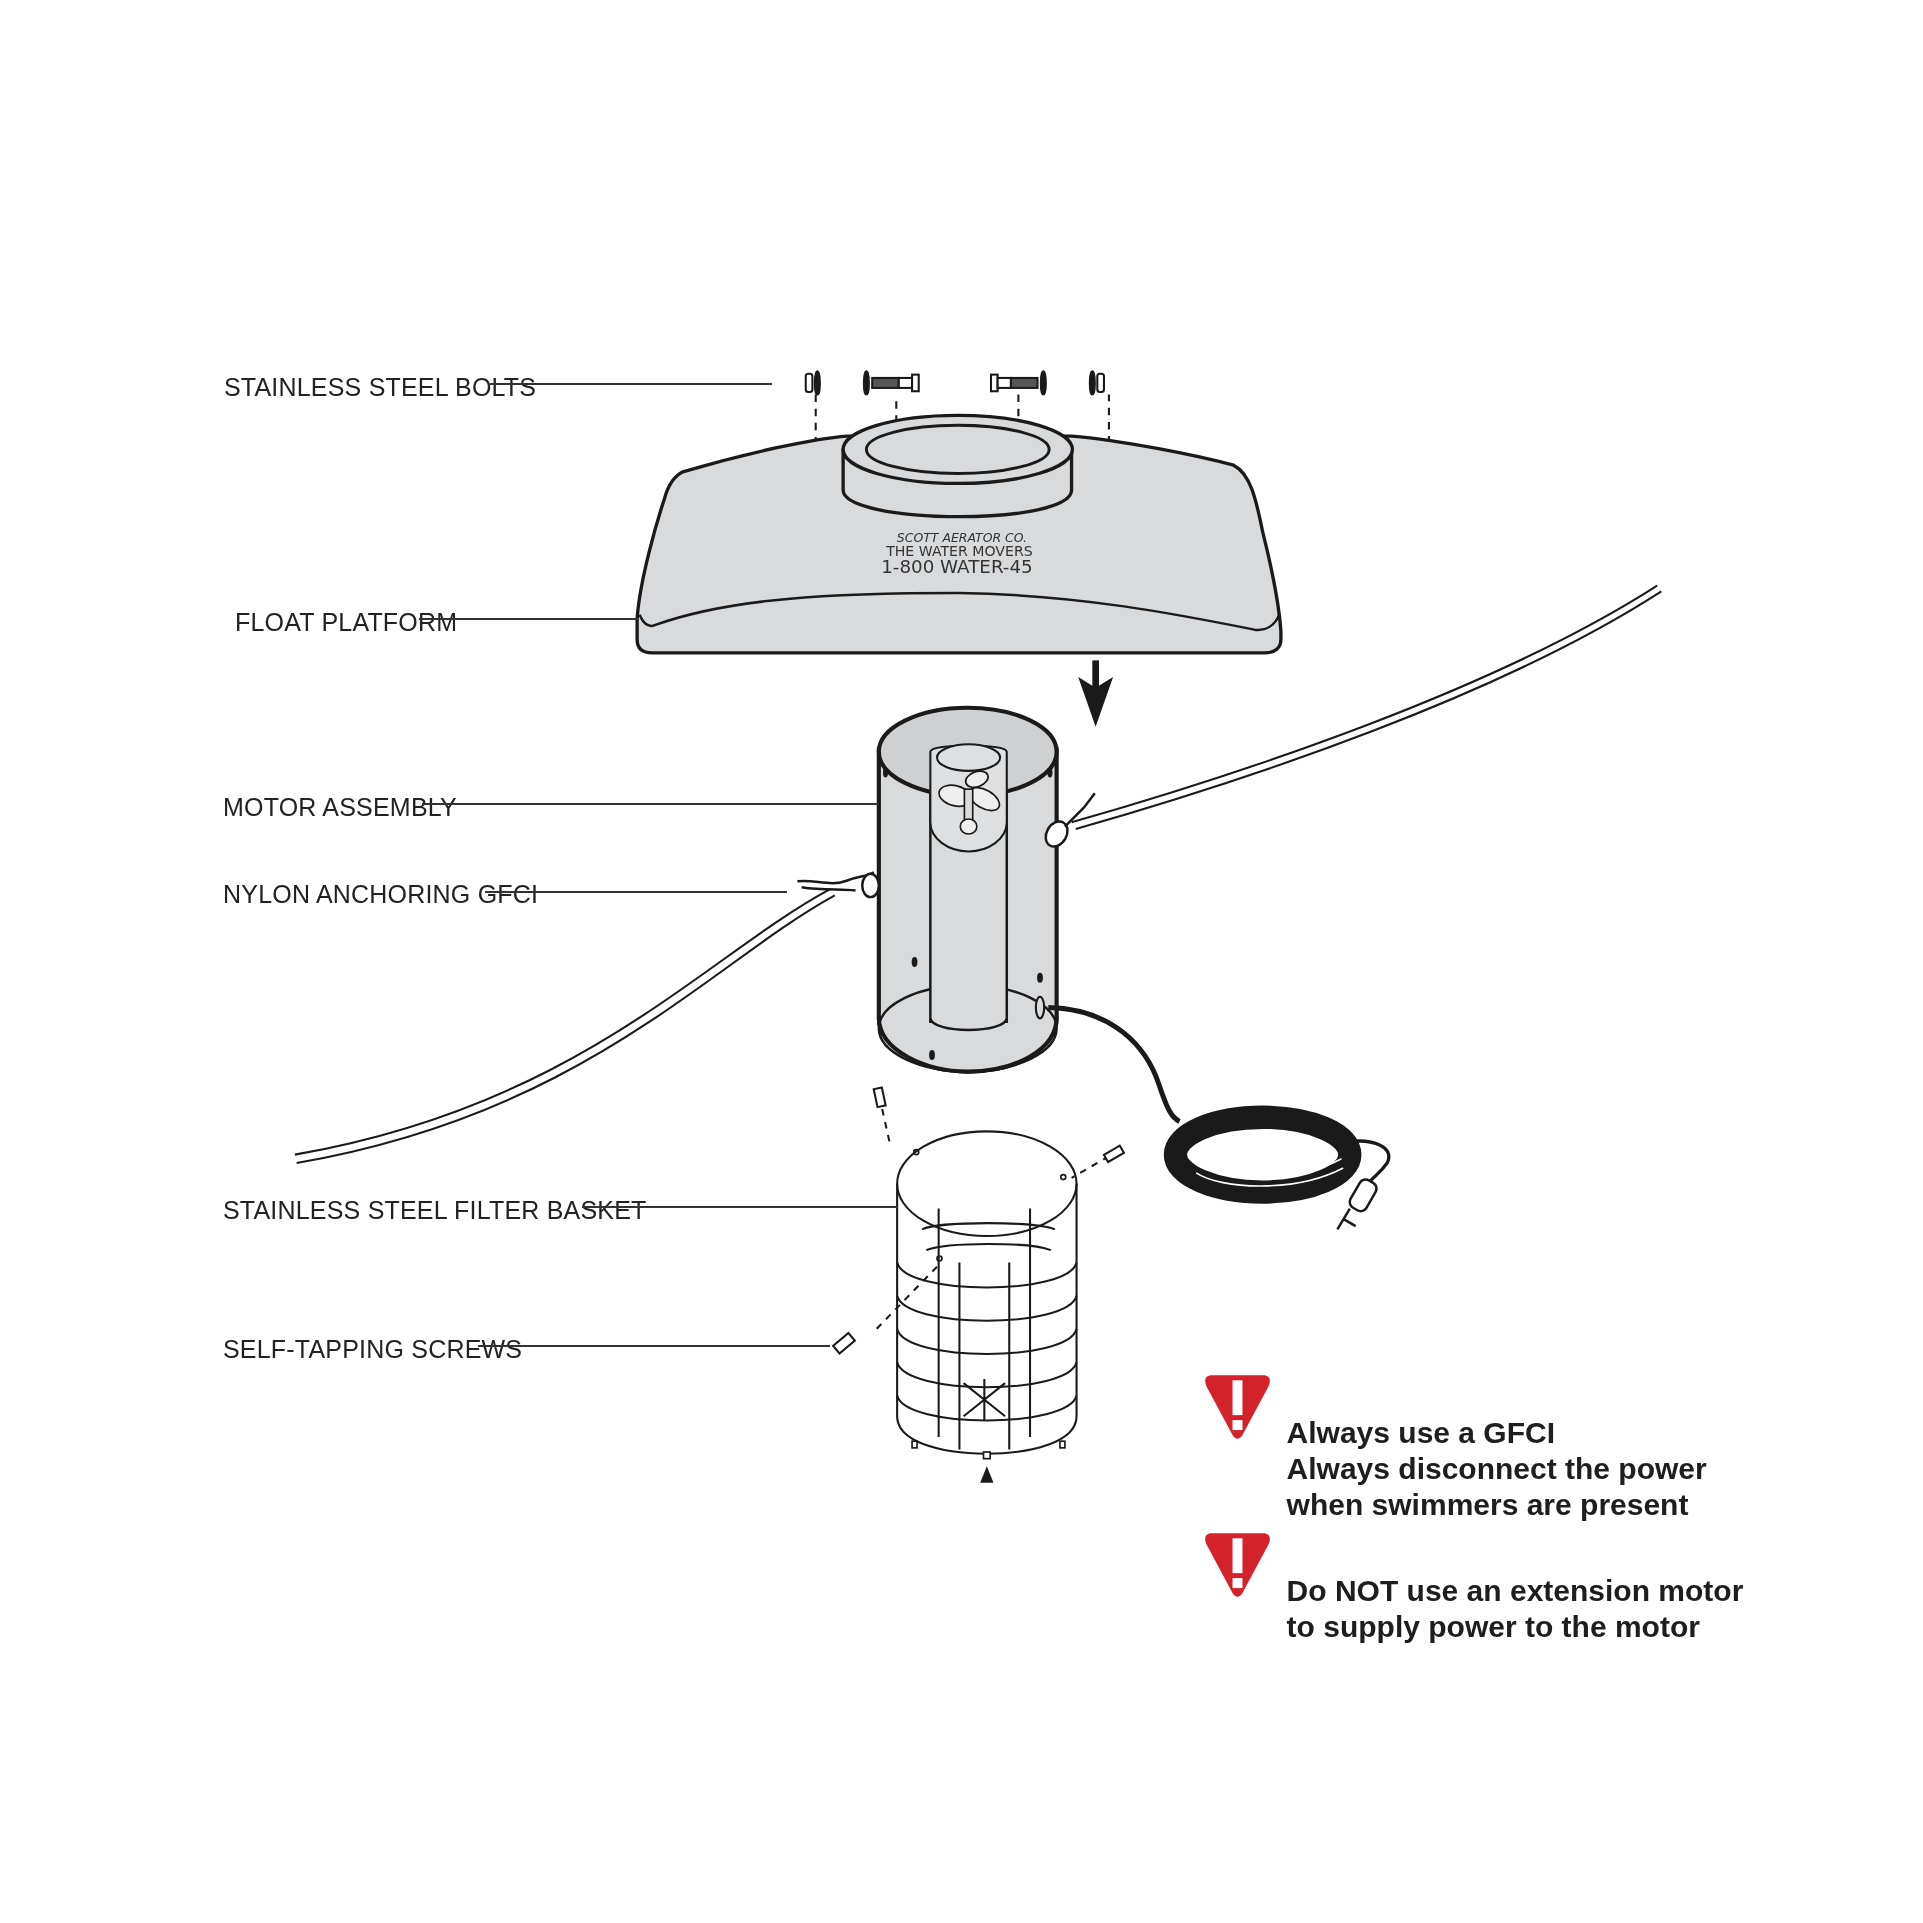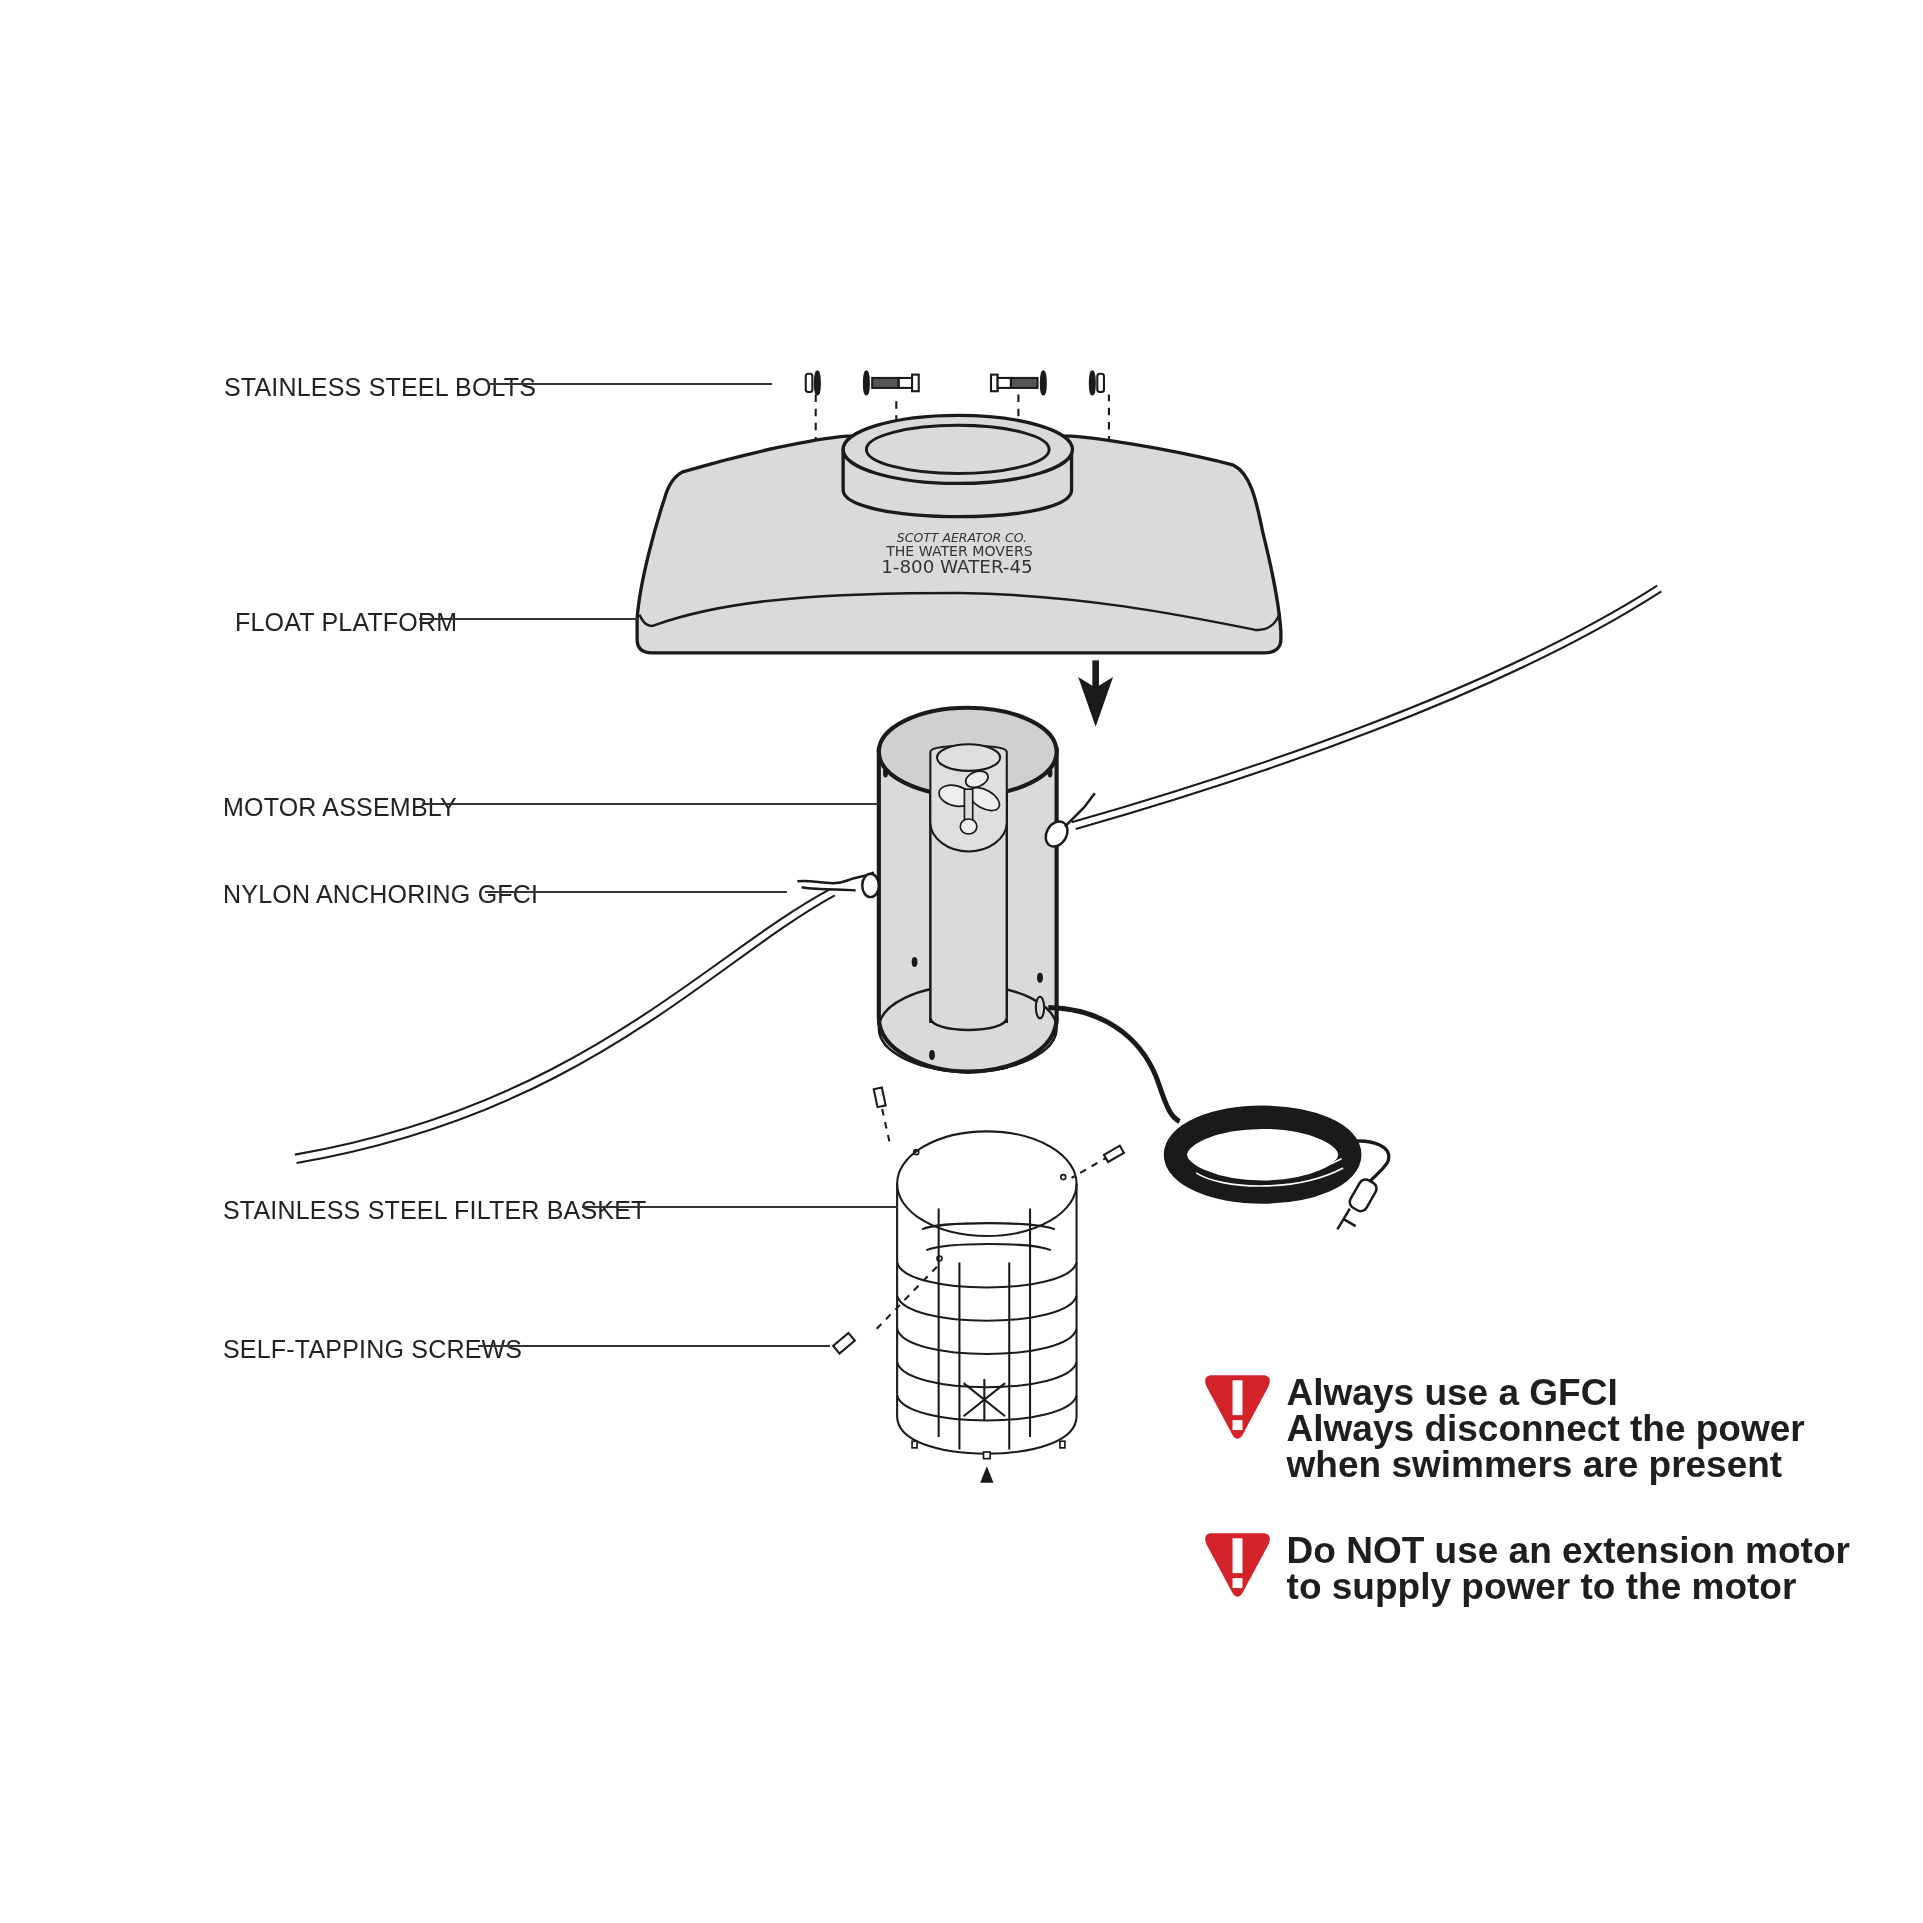--- a/index.html
+++ b/index.html
@@ -2,21 +2,21 @@
 <html style="font-size:13.3px"><head>
 <meta charset="utf-8">
 <style>
   html,body{margin:0;padding:0;background:#ffffff;}
   body{width:1923px;height:1923px;position:relative;overflow:hidden;font-family:"Liberation Sans",sans-serif;}
   svg.art{position:absolute;left:0;top:0;width:1923px;height:1923px;}
   .label{position:absolute;font-family:"Liberation Sans",sans-serif;font-size:25px;letter-spacing:0.2px;color:#222;white-space:nowrap;line-height:1;}
   .leader{position:absolute;height:1.7px;background:#333;}
   .warn{position:absolute;left:1205px;display:flex;align-items:flex-start;}
   .warn-icon{width:65px;height:68px;margin-top:-3.3px;}
-  .warn-text{margin-left:16.6px;font-family:"Liberation Sans",sans-serif;font-weight:bold;font-size:37px;line-height:36px;color:#1e1e1e;}
+  .warn-text{margin-left:16.6px;font-family:"Liberation Sans",sans-serif;font-weight:bold;font-size:30px;line-height:36px;color:#1e1e1e;margin-top:40px;}
   .warn-text div{white-space:nowrap;}
   .emb{font-family:"DejaVu Sans",sans-serif;fill:#333;}
 </style>
 </head>
 <body>
 
 <svg class="art" viewBox="0 0 2315 2315" xmlns="http://www.w3.org/2000/svg">
 
   <g stroke="#1a1a1a" stroke-width="2.5" fill="#fff">
 

